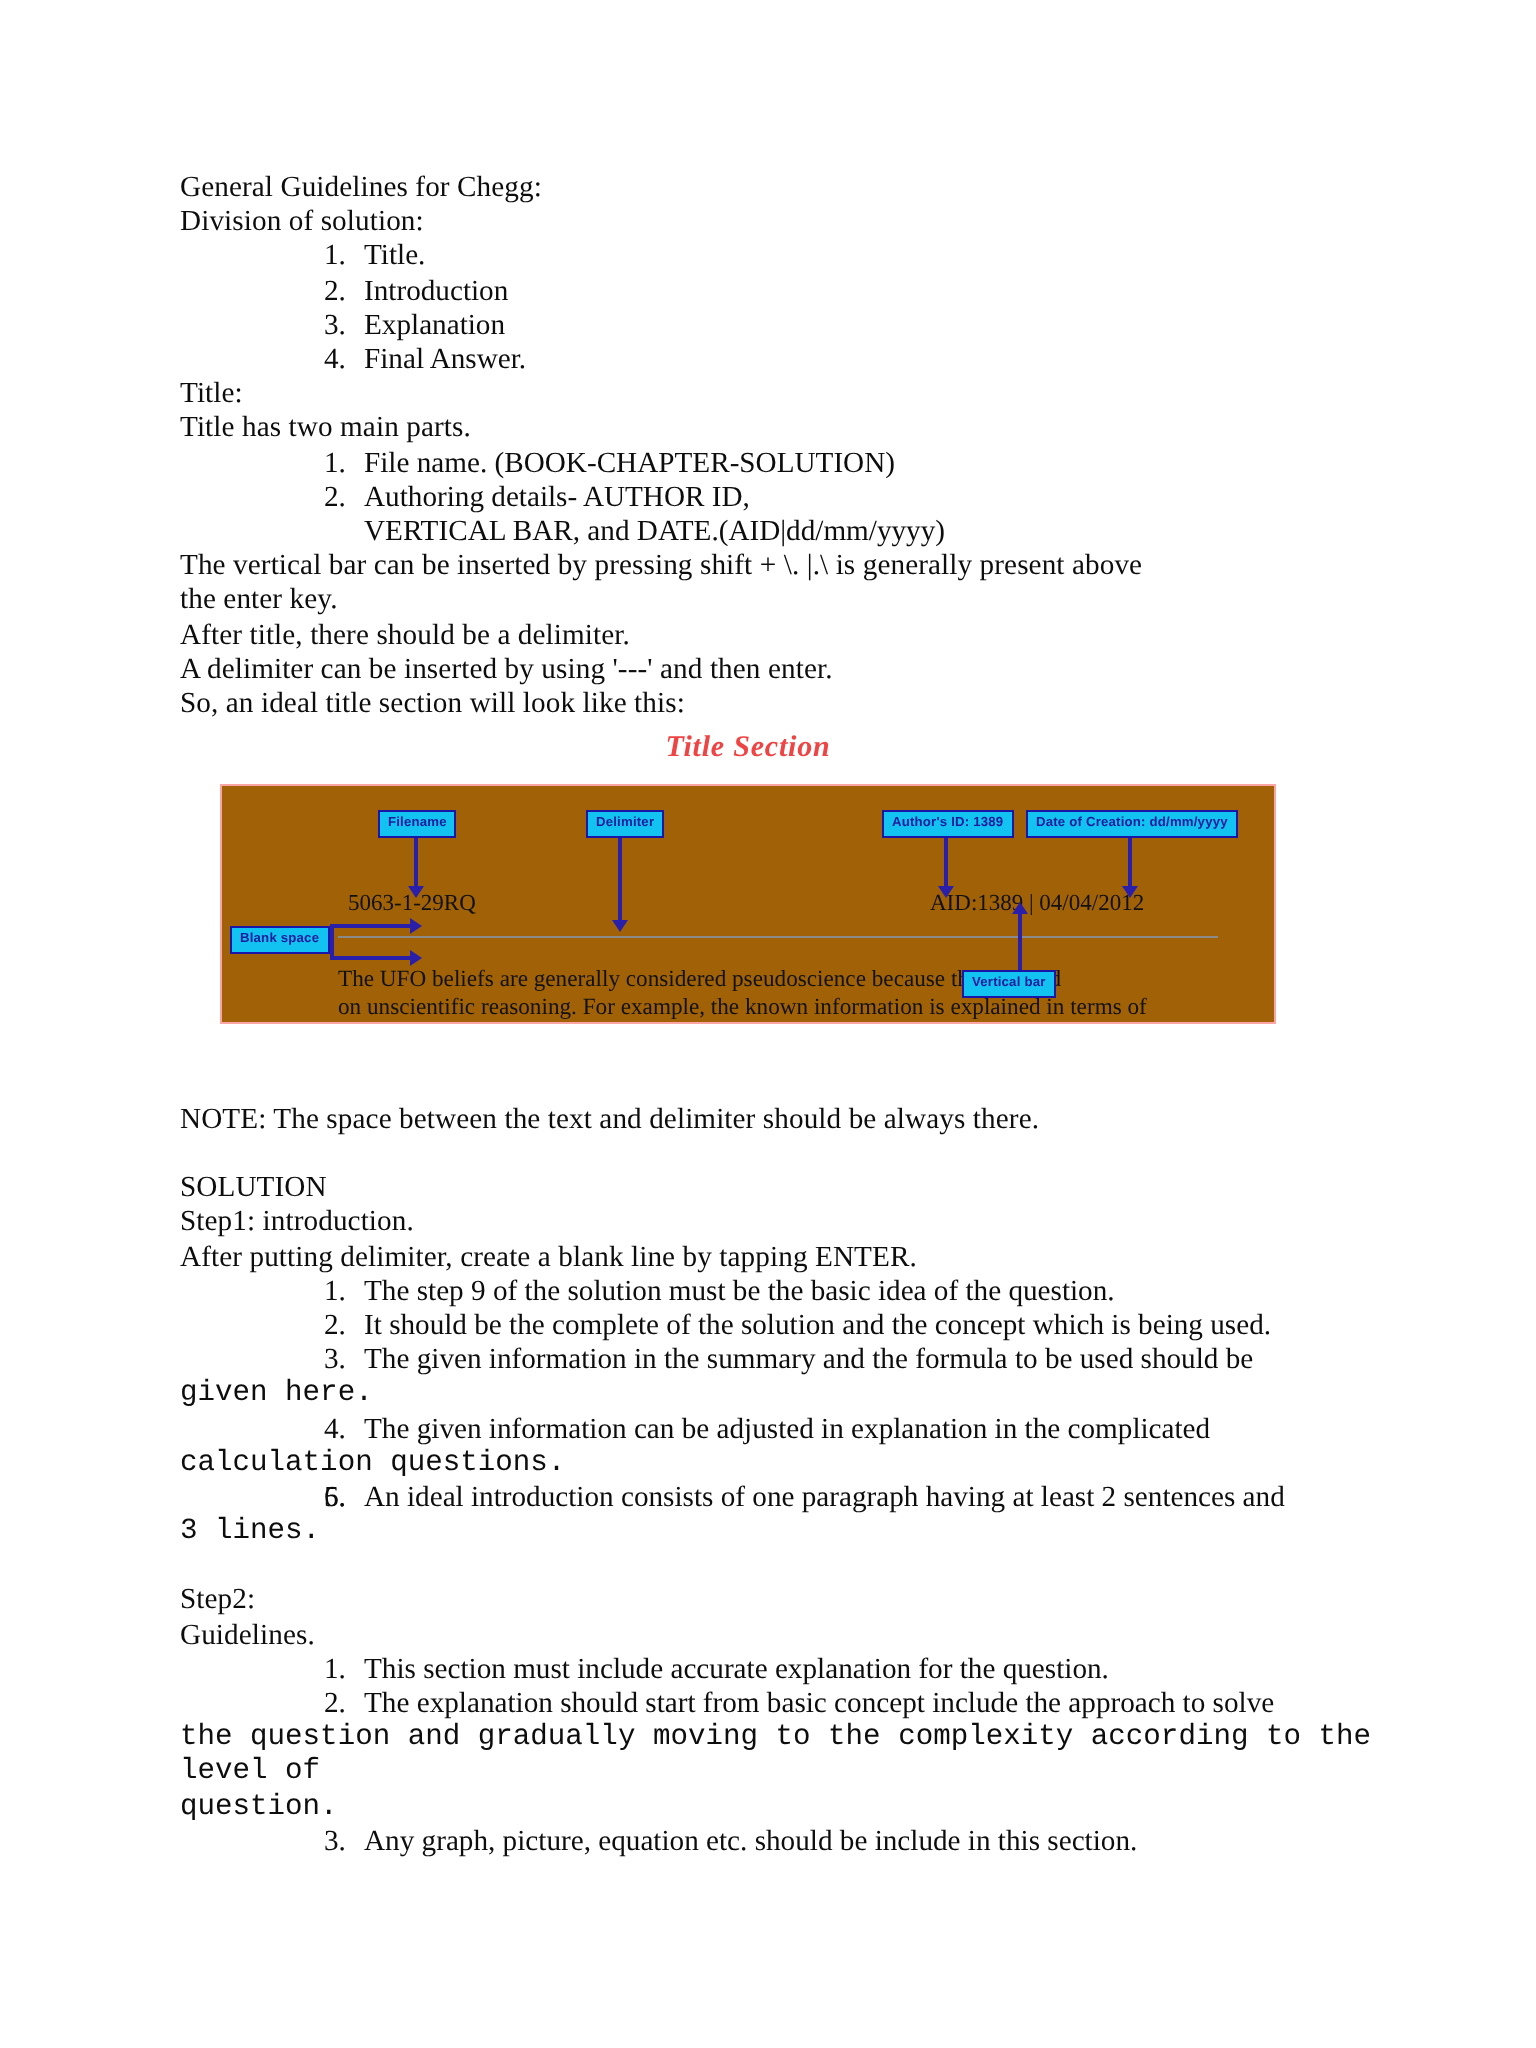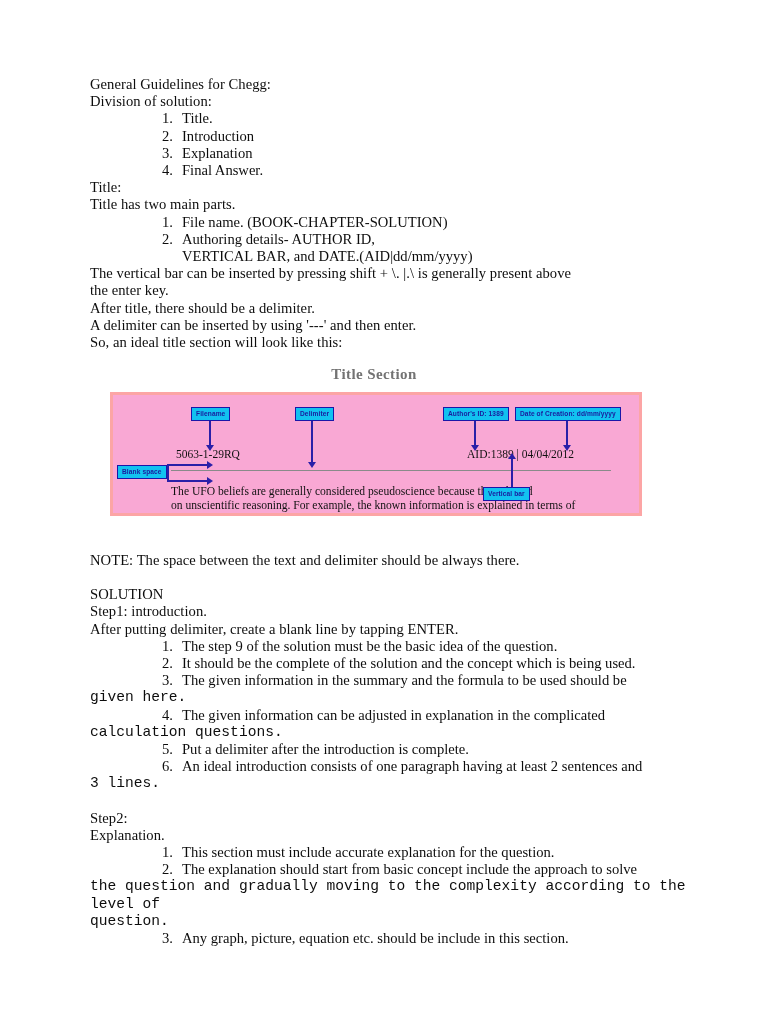--- a/index.html
+++ b/index.html
@@ -19,21 +19,21 @@
   .page {
     position: absolute;
     left: 0; top: 0;
     width: 768px;
     height: 1024px;
     background: #ffffff;
   }
   .content {
     position: absolute;
     left: 90px;
-    top: 76px;
+    top: 86px;
     width: 600px;
   }
   .line {
     font-size: 14.6px;
     line-height: 17.2px;
     white-space: pre-wrap;
     letter-spacing: 0.05px;
   }
   .spacer-lg { height: 17px; }
 
@@ -76,30 +76,31 @@
     position: absolute;
     left: 110px;
     top: 366px;
     width: 528px;
   }
   .figure-title {
     font-family: "Liberation Serif", "DejaVu Serif", serif;
     font-weight: bold;
     font-size: 15px;
     text-align: center;
-    color: #737373;
+    color: #ef4444;
     letter-spacing: 0.4px;
     margin-bottom: 9px;
+    font-style: italic;
   }
   .figure-frame {
     position: relative;
     width: 526px;
     height: 118px;
-    border: 3px solid #fca5a5;
-    background: #f9a8d4;
+    border: 1px solid #fca5a5;
+    background: #a16207;
     overflow: hidden;
   }
   .callout {
     position: absolute;
     background: #12c2f0;
     border: 1.5px solid #1a17a8;
     color: #1b1b9c;
     font-family: "Liberation Sans", "DejaVu Sans", sans-serif;
     font-weight: bold;
     font-size: 6.6px;
@@ -290,33 +291,32 @@
         <span>The given information in the summary and the formula to be used should be</span>
       </div>
       <div class="cont-flush">given here.</div>
       <div class="item">
         <span class="marker">4.</span>
         <span>The given information can be adjusted in explanation in the complicated</span>
       </div>
       <div class="cont-flush">calculation questions.</div>
       <div class="item">
         <span class="marker">5.</span>
-        <span>Put a delimiter after the introduction is complete.</span>
       </div>
       <div class="item">
         <span class="marker">6.</span>
         <span>An ideal introduction consists of one paragraph having at least 2 sentences and</span>
       </div>
       <div class="cont-flush">3 lines.</div>
     </div>
 
     <div class="spacer-lg"></div>
 
     <div class="line">Step2:</div>
-    <div class="line">Explanation.</div>
+    <div class="line">Guidelines.</div>
 
     <div class="num-list indent-mid">
       <div class="item">
         <span class="marker">1.</span>
         <span>This section must include accurate explanation for the question.</span>
       </div>
       <div class="item">
         <span class="marker">2.</span>
         <span>The explanation should start from basic concept include the approach to solve</span>
       </div>

